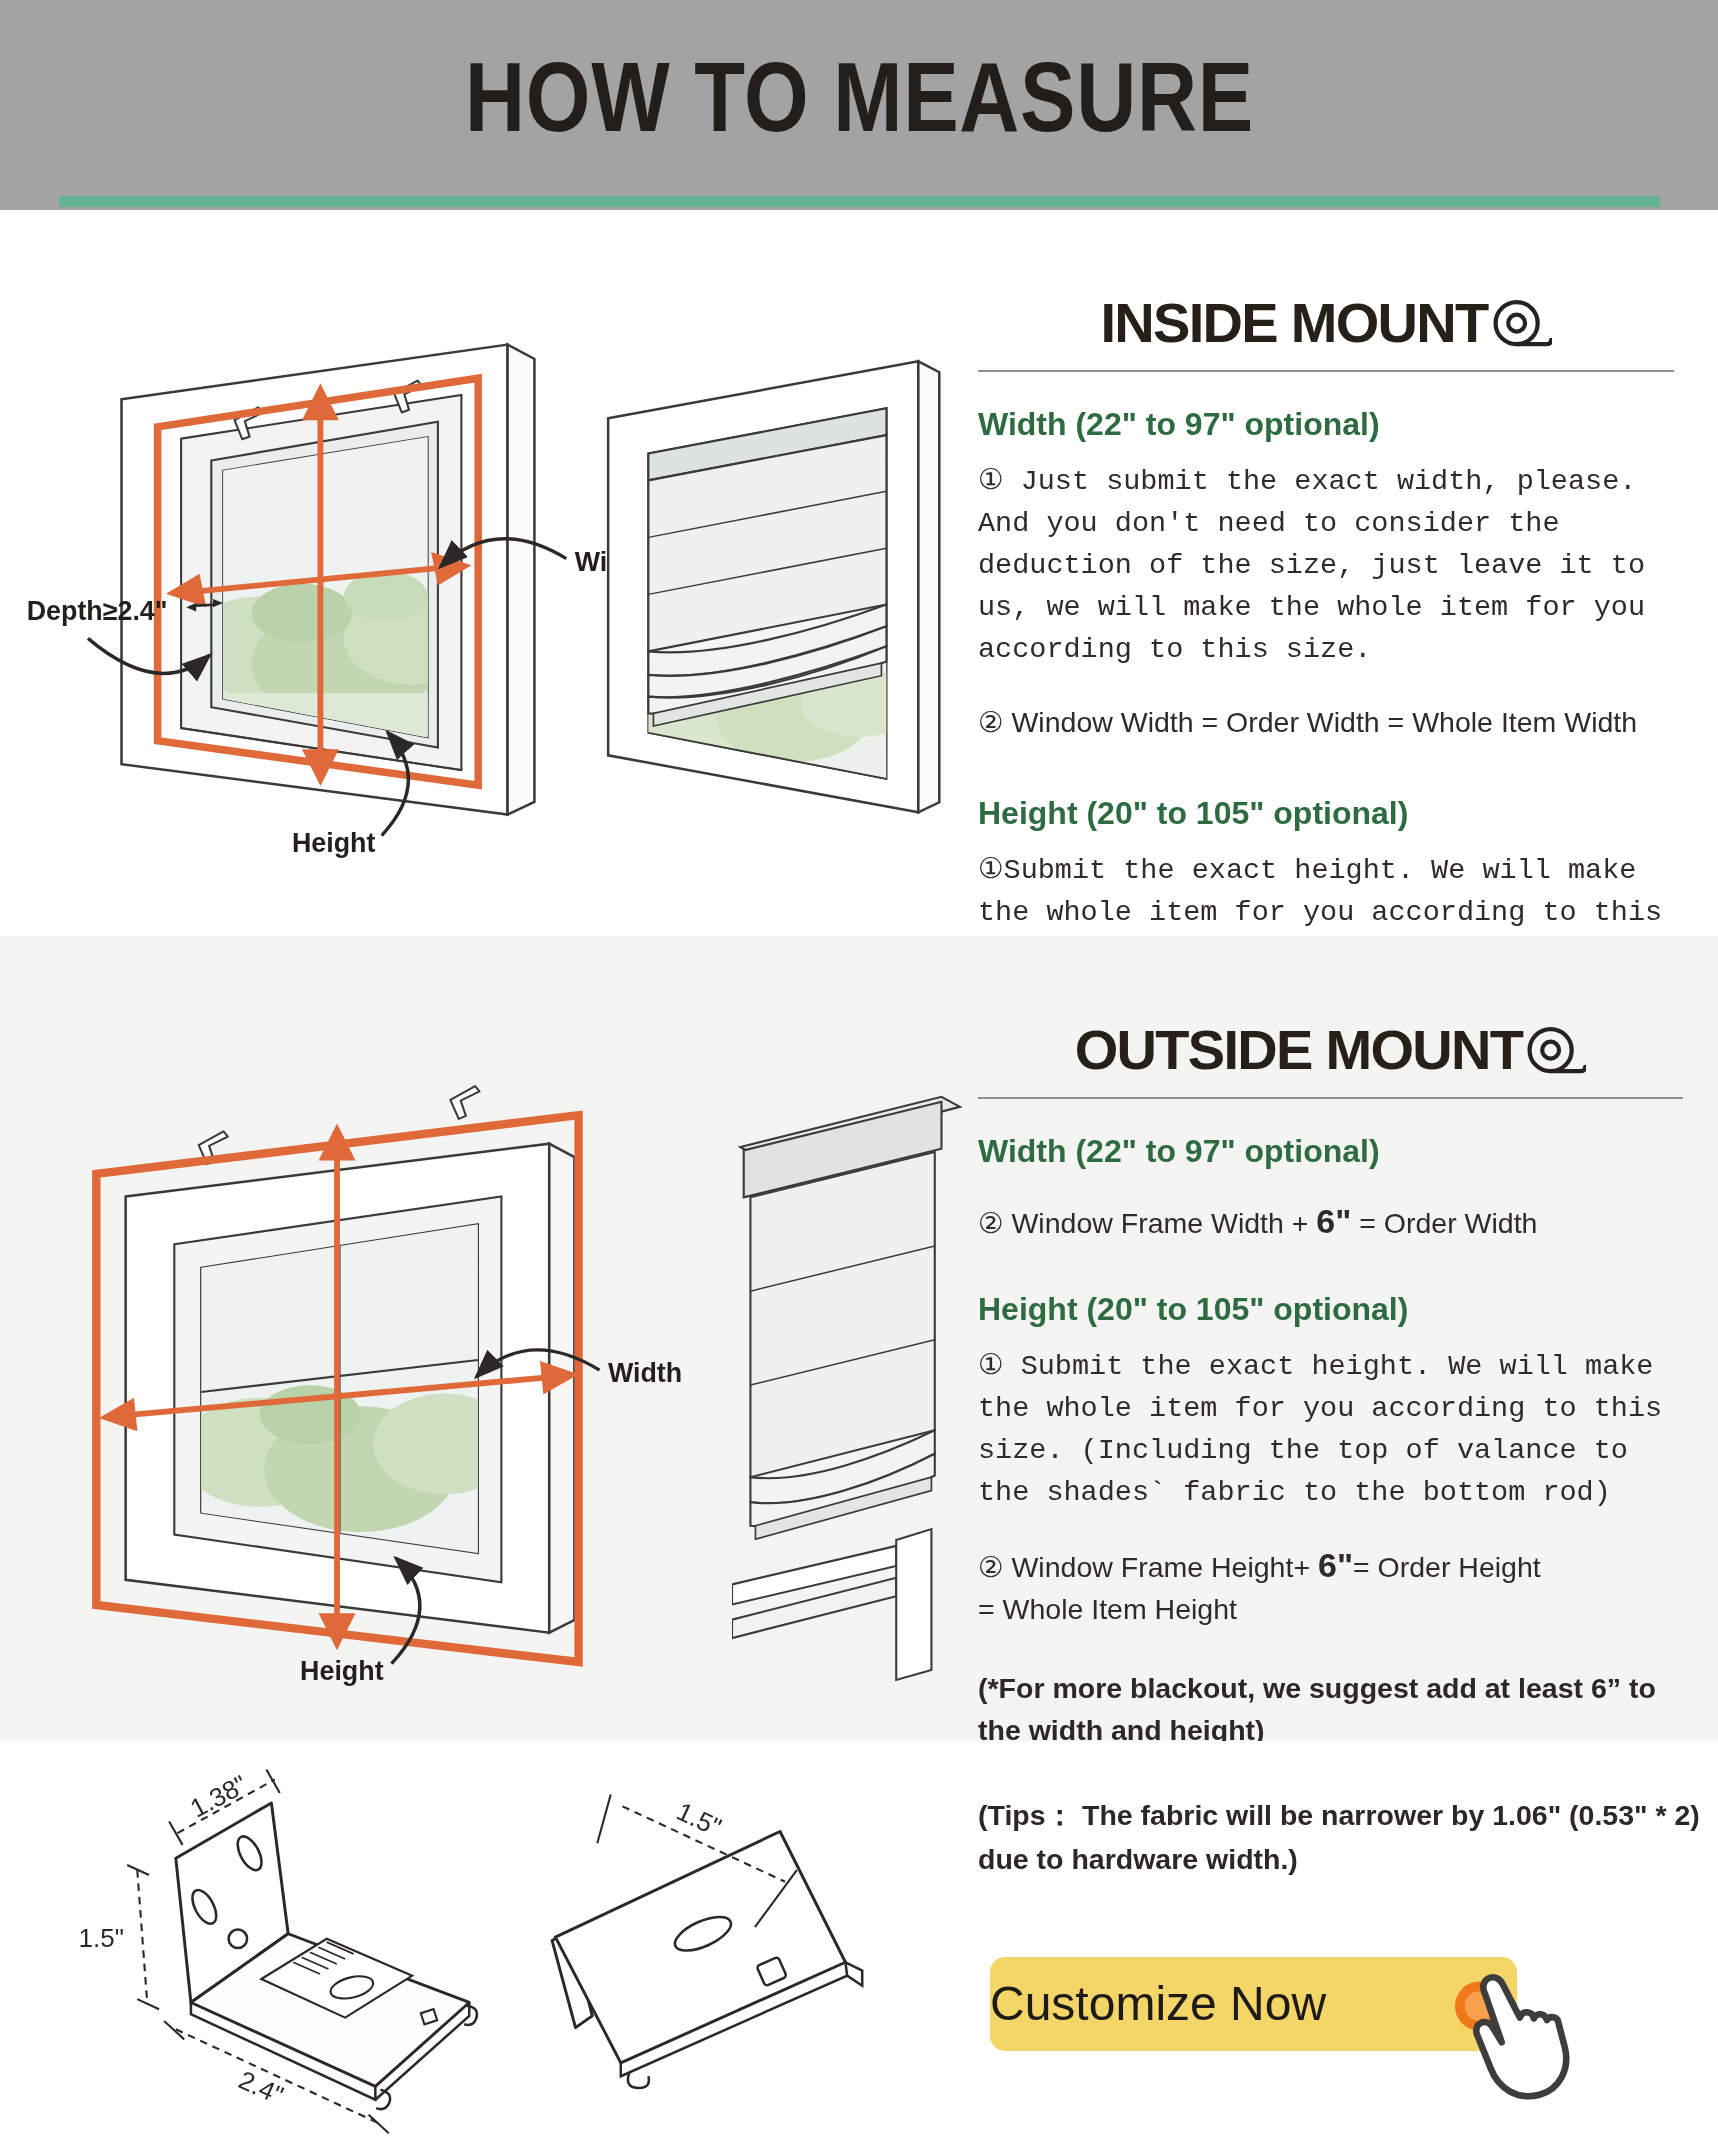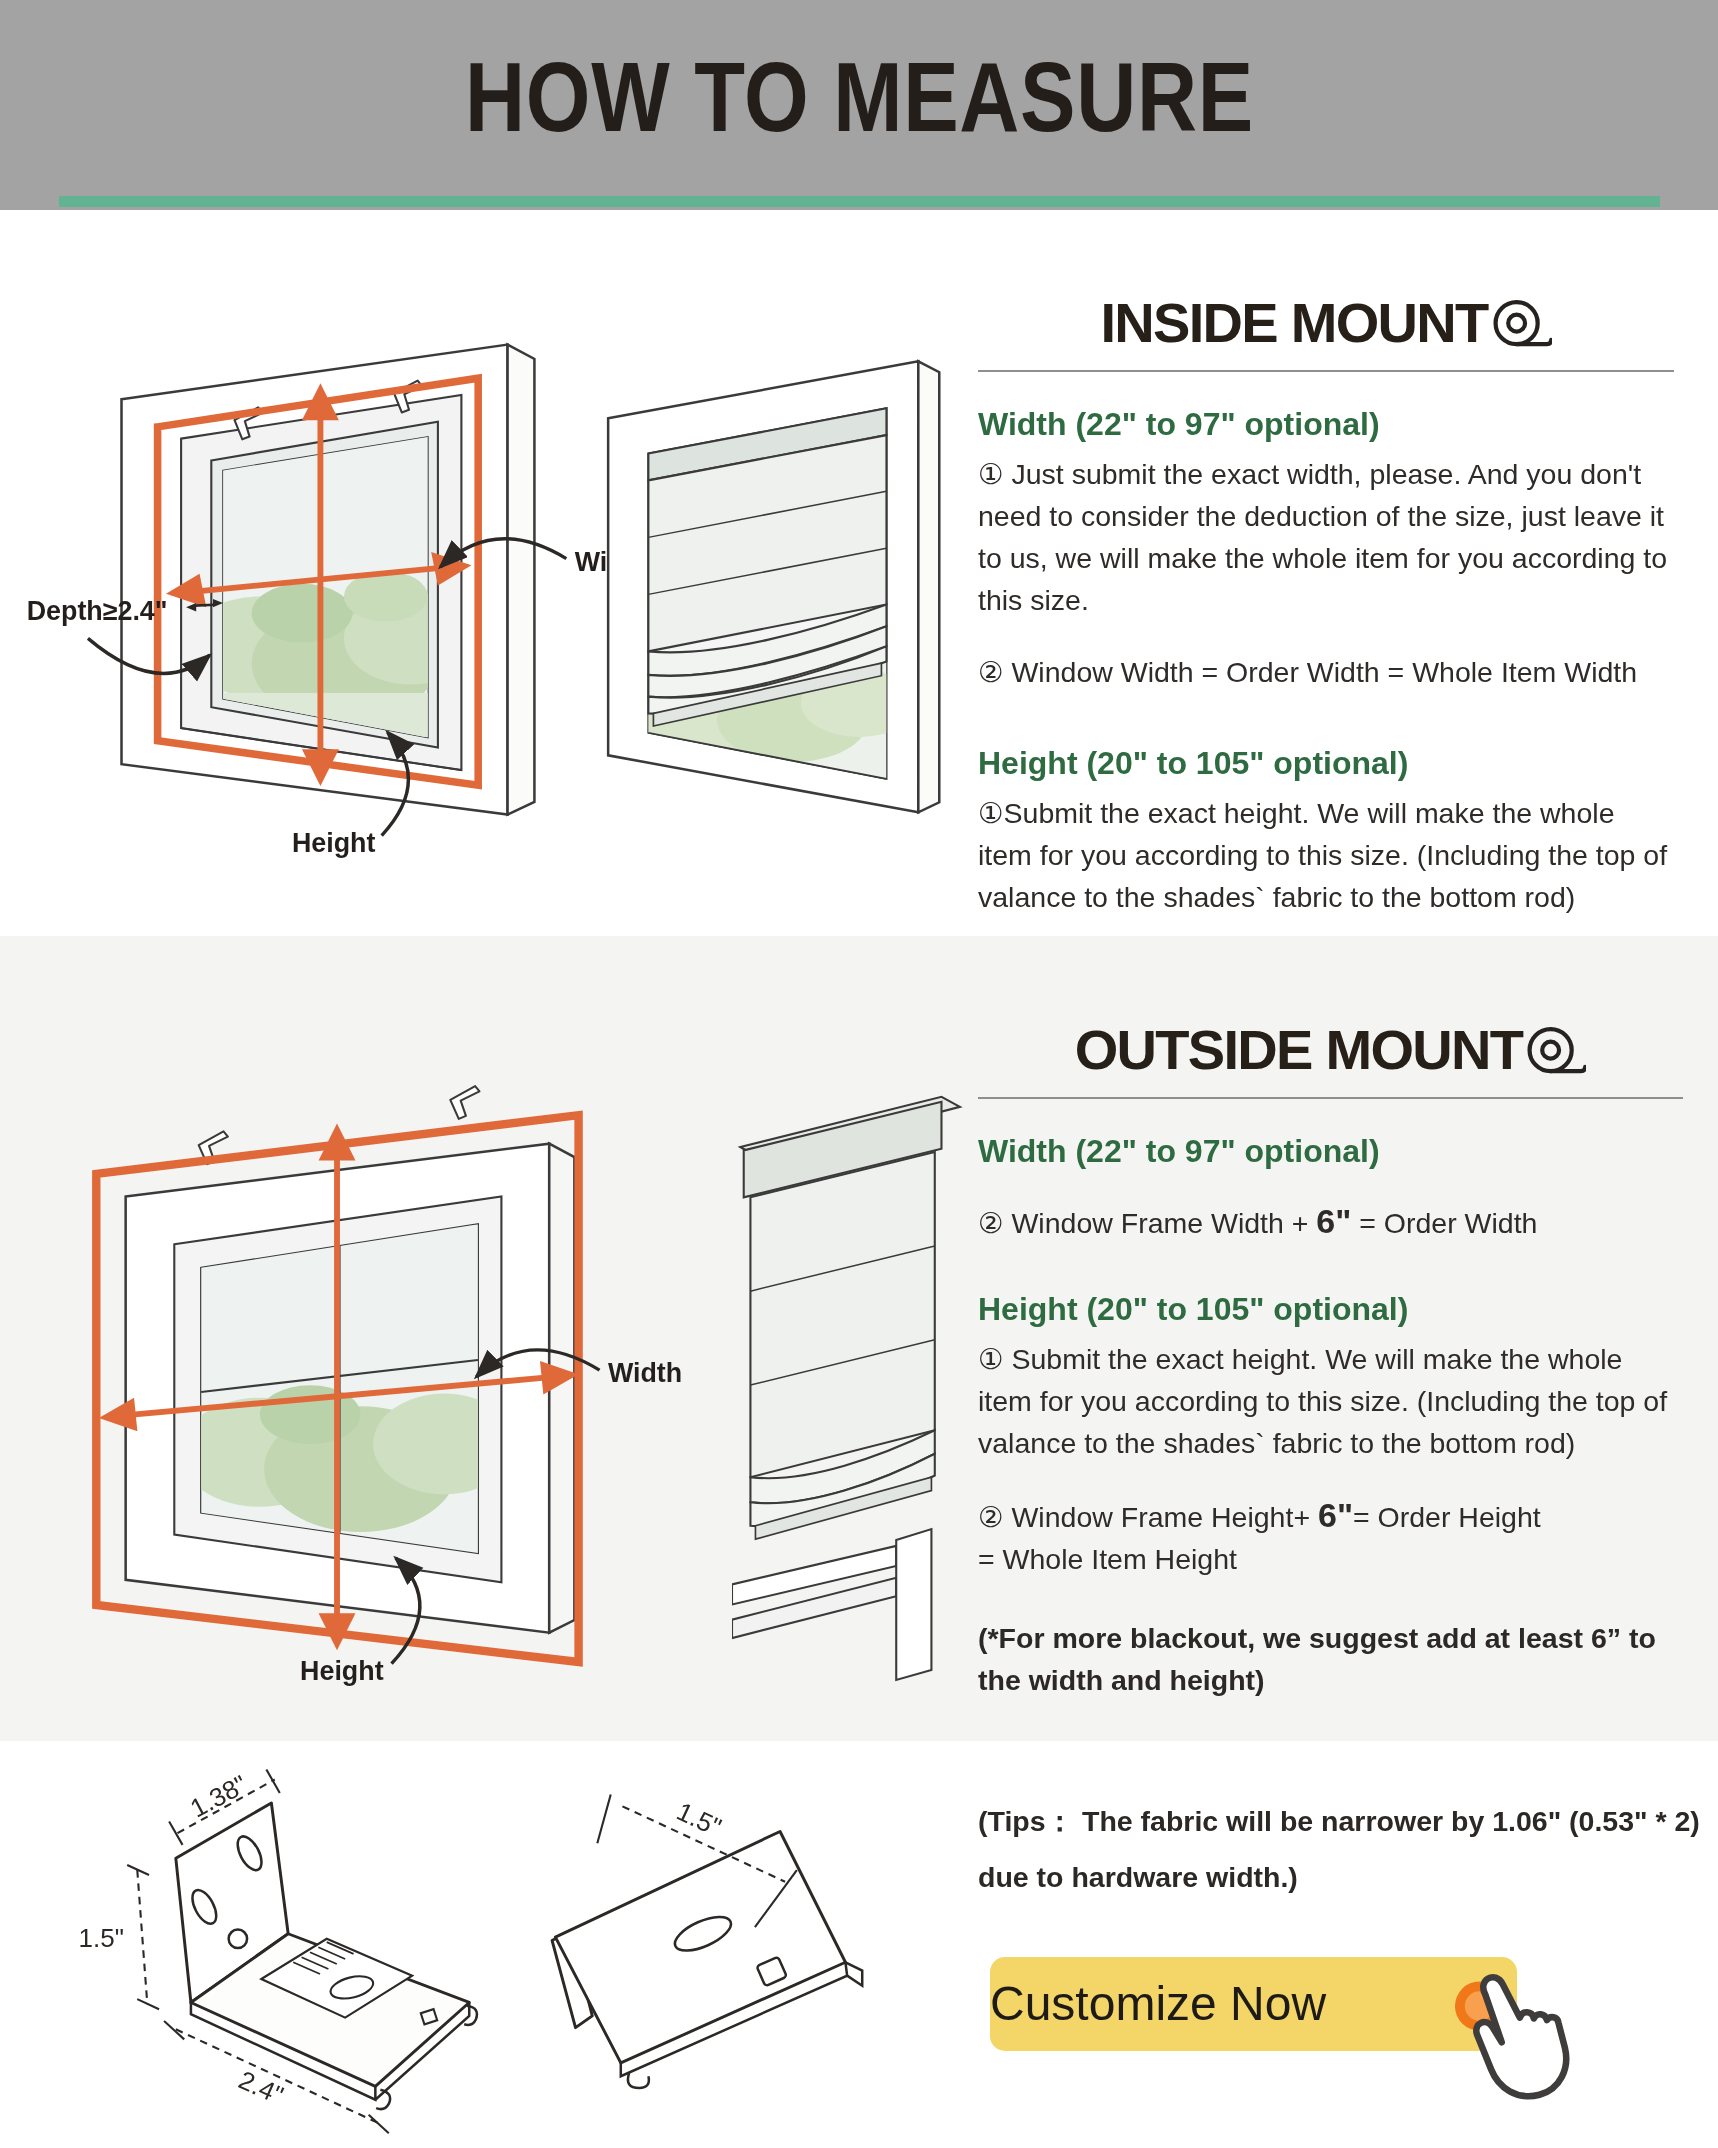--- a/index.html
+++ b/index.html
@@ -14,26 +14,26 @@
   .sec-inside{position:absolute;left:0;top:210px;width:1718px;height:726px;background:#ffffff;}
   .sec-outside{position:absolute;left:0;top:936px;width:1718px;height:806px;background:#f4f4f2;}
   .sec-bottom{position:absolute;left:0;top:1741px;width:1718px;height:407px;background:#ffffff;}
   
   .col{position:absolute;width:696px;}
   .head-row{display:flex;justify-content:center;align-items:flex-start;}
   .mount-h{font-size:56px;font-weight:800;letter-spacing:-1.7px;color:#272019;line-height:1.05;white-space:nowrap;}
   .rule{height:0;border-top:2.5px solid #8f8f8f;margin-top:13.4px;}
   .subhead{font-size:32px;font-weight:700;color:#2e6b41;}
   .para{font-size:28.5px;line-height:42px;color:#2e2b29;}
-  .mt12{margin-top:10px;} .mt36{margin-top:30px;} .mt40{margin-top:34px;}
+  .mt12{margin-top:18px;font-family:Liberation Mono, monospace;} .mt36{margin-top:30px;} .mt40{margin-top:34px;}
   .mt44{margin-top:37px;} .mt56{margin-top:47px;} .mt62{margin-top:52px;}
   .em6{font-weight:700;font-size:34px;}
   .bold-note{font-size:28.5px;line-height:42px;font-weight:700;color:#2b2826;}
   
-  .tips{position:absolute;left:978px;top:52px;width:738px;font-size:28.5px;line-height:56px;font-weight:700;color:#2b2826;}
+  .tips{position:absolute;left:978px;top:52px;width:738px;font-size:28.5px;line-height:44px;font-weight:700;color:#2b2826;}
   .customize-btn{position:absolute;left:990px;top:216px;width:527px;height:94px;background:#f3d568;
                  border-radius:15px;cursor:pointer;}
   .customize-btn .label{position:absolute;left:0;top:0;width:453px;height:94px;line-height:94px;
                  text-align:left;font-size:48px;font-weight:400;color:#1d1a18;letter-spacing:0;}
   .hand-svg{position:absolute;left:453px;top:13.4px;width:193px;height:197px;overflow:visible;}
   svg{display:block;}
   svg text{font-family:"Liberation Sans","DejaVu Sans",sans-serif;}
   .diag-label{font-size:32px;font-weight:700;fill:#241f1d;}
   .dim-label{font-size:31px;font-weight:400;fill:#2b2826;}
 </style>

